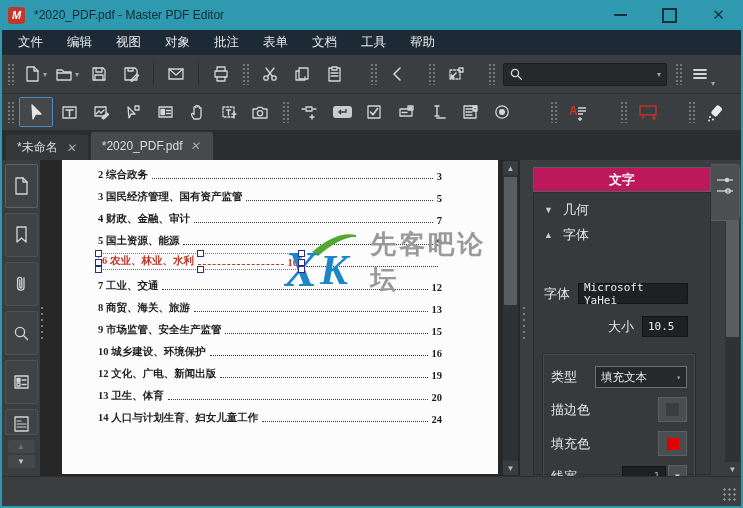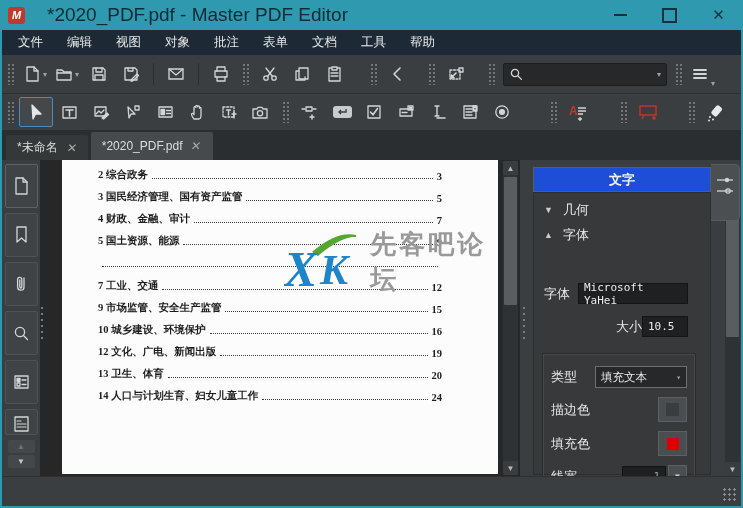--- a/index.html
+++ b/index.html
@@ -7,21 +7,21 @@
        font-family:"Liberation Sans","DejaVu Sans",sans-serif;-webkit-font-smoothing:antialiased;}
   
   .edge{position:absolute;background:var(--teal);z-index:50;}
   .edge.l{left:0;top:0;bottom:0;width:2px;}
   .edge.r{right:0;top:0;bottom:0;width:2px;}
   .edge.b{left:0;right:0;bottom:0;height:2px;}
   .titlebar{position:absolute;top:0;left:0;right:0;height:30px;background:var(--teal);
             display:flex;align-items:center;z-index:40;}
   .logo{width:17px;height:17px;margin-left:8px;background:#C0392E;border-radius:3px;color:#fff;
         font-size:11px;font-weight:bold;font-style:italic;display:flex;align-items:center;justify-content:center;}
-  .title-text{margin-left:22px;font-size:19px;color:#0F2B35;}
+  .title-text{margin-left:9px;font-size:12px;color:#0F2B35;}
   .win-controls{margin-left:auto;display:flex;height:100%;}
   .win-btn{width:49px;height:100%;display:flex;align-items:center;justify-content:center;color:#12323E;}
   .win-btn .mini{width:13px;height:0;border-top:2px solid #12323E;}
   .win-btn .maxi{width:11px;height:11px;border:2px solid #12323E;}
   .win-btn .clos{font-size:15px;font-weight:bold;}
   
   .menubar{position:absolute;top:30px;left:0;right:0;height:25px;background:#1D2A36;
            display:flex;align-items:center;padding-left:6px;z-index:40;}
   .menu-item{color:#E9EBEB;font-size:12.5px;padding:0 12px;height:100%;display:flex;align-items:center;text-align:right;}
   
@@ -81,33 +81,33 @@
   .vs-doc{right:2px;top:1px;bottom:2px;}
   .vs-arrow{position:absolute;left:0;width:15px;height:14px;display:flex;align-items:center;justify-content:center;
             color:#B8BBBD;font-size:8px;background:#3A3D3F;}
   .vs-up{top:0;} .vs-down{bottom:0;}
   .vs-thumb{position:absolute;left:1px;width:13px;background:#595D5F;border-radius:1px;}
   
   .vgrip{position:absolute;width:5px;height:36px;z-index:25;
          background-image:radial-gradient(circle,#7B7E80 1px,transparent 1.2px);background-size:4px 6px;}
   
   .panel{position:absolute;top:160px;left:528px;right:2px;bottom:31px;background:#3B3E40;z-index:20;}
-  .panel-header{position:absolute;left:5px;top:7px;width:178px;height:25px;background:#1d4ed8;
+  .panel-header{position:absolute;left:5px;top:7px;width:178px;height:25px;background:#be185d;
                 border:1px solid #5A5E60;box-sizing:border-box;display:flex;align-items:center;justify-content:center;
                 color:#F2F2F2;font-size:13px;font-weight:bold;}
   .panel-body{position:absolute;left:5px;top:32px;width:178px;bottom:2px;background:#37393B;
               border:1px solid #2B2D2F;box-sizing:border-box;padding:4px 22px 0 10px;}
   .sec-row{display:flex;align-items:center;gap:9px;height:25px;color:#E8E8E8;font-size:13px;}
   .tri{font-size:9px;color:#CACCCD;width:10px;}
   .lbl{color:#E8E8E8;font-size:13px;}
   .field{background:#1E2022;border:1px solid #121416;color:#EDEDED;height:21px;box-sizing:border-box;
          font-family:"DejaVu Sans Mono","Liberation Mono",monospace;font-size:11px;display:flex;align-items:center;padding:0 5px;}
   .font-row{display:flex;align-items:center;gap:8px;margin-top:36px;}
   .font-row .field{flex:1;}
-  .size-row{display:flex;align-items:center;justify-content:flex-end;gap:0;margin-top:12px;}
+  .size-row{display:flex;align-items:center;justify-content:flex-end;gap:8px;margin-top:12px;}
   .size-row .field{width:46px;}
   .props-box{border:1px solid #2B2D2F;box-shadow:0 0 0 1px #45484A inset;margin:16px -8px 0 -2px;
              padding:12px 8px 0 8px;height:120px;}
   .prop-row{display:flex;align-items:center;margin-bottom:9px;}
   .prop-row .lbl{flex:1;}
   .combo{background:#26282A;border:1px solid #6C7072;color:#EDEDED;height:22px;box-sizing:border-box;
          display:flex;align-items:center;justify-content:space-between;padding:0 5px;width:92px;
          font-family:"DejaVu Sans Mono","Liberation Mono",monospace;font-size:11.5px;}
   .swatch-btn{width:27px;height:23px;background:#4B4E50;border:1px solid #5C6062;
               display:flex;align-items:center;justify-content:center;}
@@ -457,26 +457,44 @@
           <span class="toc-title">4 财政、金融、审计</span>
           <span class="leader"></span>
           <span class="pagenum">7</span>
         </div>
         <div class="toc-row">
           <span class="toc-title">5 国土资源、能源</span>
           <span class="leader"></span>
           <span class="pagenum">9</span>
         </div>
         <div class="toc-row">
+          <div class="selseg">
+            <span class="toc-title">6 农业、林业、水利</span>
+            <span class="leader"></span>
+            <span class="pagenum">10</span>
+            <div class="h h-tl"></div>
+            <div class="h h-tm"></div>
+            <div class="h h-tr"></div>
+            <div class="h h-ml"></div>
+            <div class="h h-mr"></div>
+            <div class="h h-bl"></div>
+            <div class="h h-bm"></div>
+            <div class="h h-br"></div>
+          </div>
           <span class="leader"></span>
         </div>
         <div class="toc-row">
           <span class="toc-title">7 工业、交通</span>
           <span class="leader"></span>
           <span class="pagenum">12</span>
+        </div>
+        <div class="toc-row">
+          <span class="toc-title">8 商贸、海关、旅游</span>
+          <span class="leader"></span>
+          <span class="pagenum">13</span>
         </div>
         <div class="toc-row">
           <span class="toc-title">9 市场监管、安全生产监管</span>
           <span class="leader"></span>
           <span class="pagenum">15</span>
         </div>
         <div class="toc-row">
           <span class="toc-title">10 城乡建设、环境保护</span>
           <span class="leader"></span>
           <span class="pagenum">16</span>

